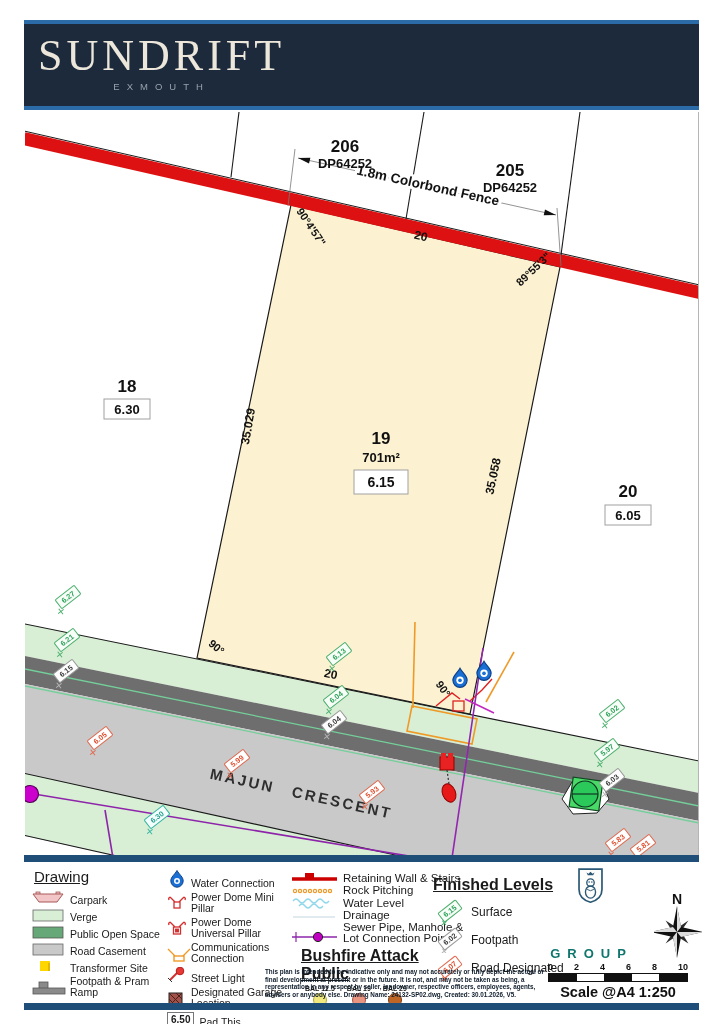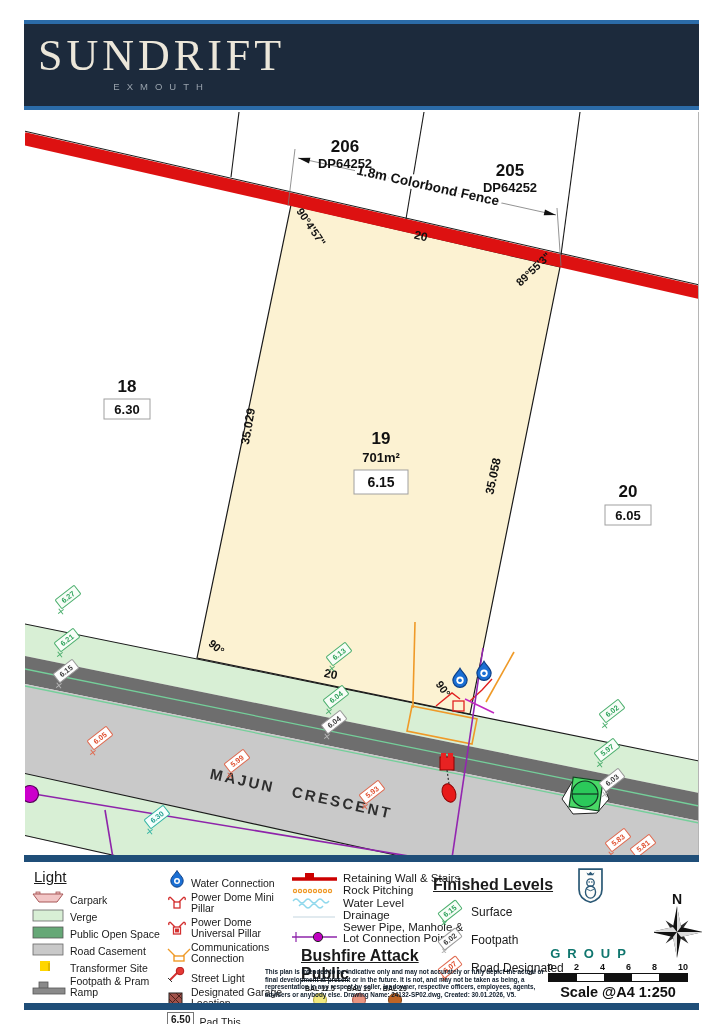--- a/index.html
+++ b/index.html
@@ -298,21 +298,21 @@
           <rect x="-12" y="-5.5" width="24" height="11"></rect>
         <text y="2.7">6.30</text>
         </g>
     </g>
   </svg>
 
   <div id="bar-top"></div>
   <div id="legend">
 
     <div id="lg1" class="lg-col">
-      <div class="lg-title">Light</div>
+      <div class="lg-title">Drawing</div>
       <div class="lg-row">
         <span class="ic">
           <svg width="34" height="14">
               <rect x="4" y="1" width="4" height="3" fill="#f2c6c6" stroke="#a85858" stroke-width="0.8"></rect>
               <rect x="24" y="1" width="4" height="3" fill="#f2c6c6" stroke="#a85858" stroke-width="0.8"></rect>
               <path d="M1,3 L31,3 L25,11 L7,11 Z" fill="#f2c6c6" stroke="#a85858" stroke-width="1"></path>
             </svg>
           </span>
         <span class="lb">Carpark</span>
         </div>

